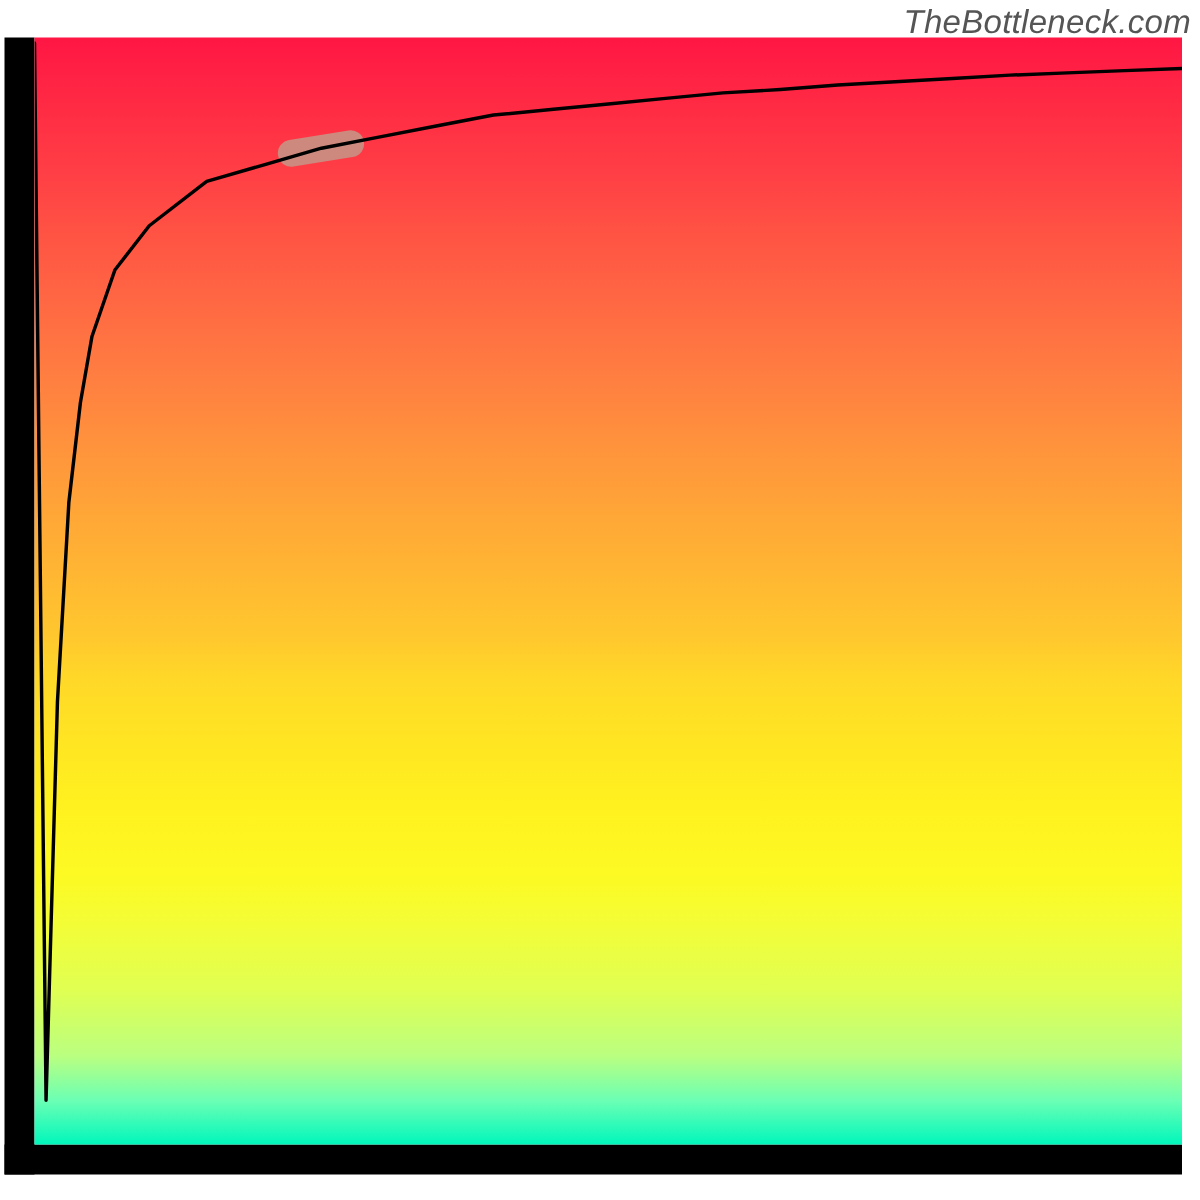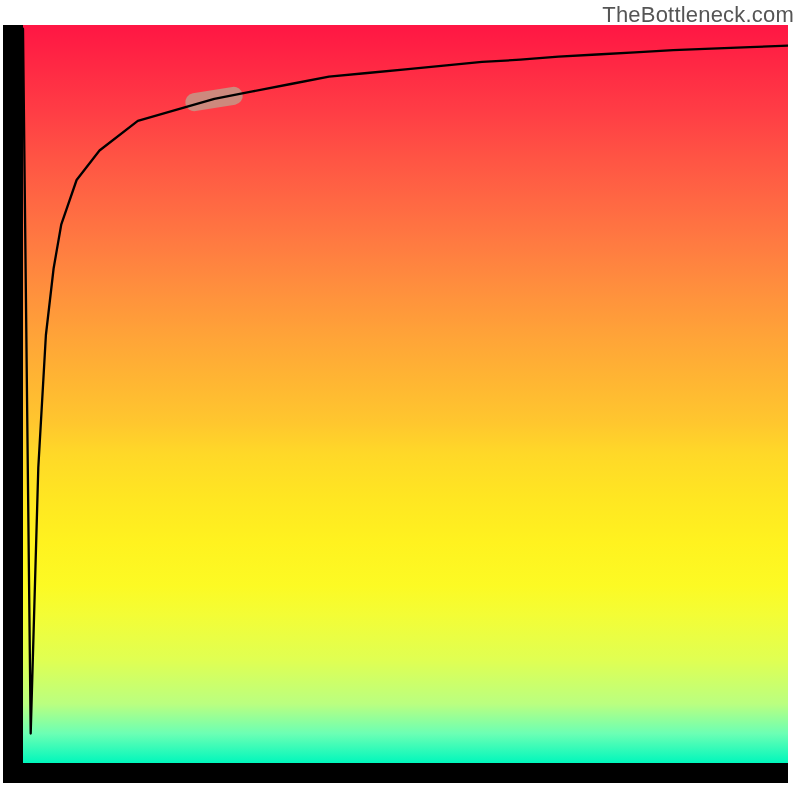--- a/index.html
+++ b/index.html
@@ -11,20 +11,21 @@
   }
   .watermark {
     position: absolute;
     top: 2px;
     right: 6px;
     font-family: Arial, Helvetica, sans-serif;
     font-size: 22px;
     color: #555;
     font-weight: 400;
     letter-spacing: 0.2px;
+    font-style: italic;
   }
   .frame {
     position: absolute;
     left: 3px;
     top: 25px;
     width: 785px;
     height: 758px;
   }
   .left-border {
     position: absolute;

